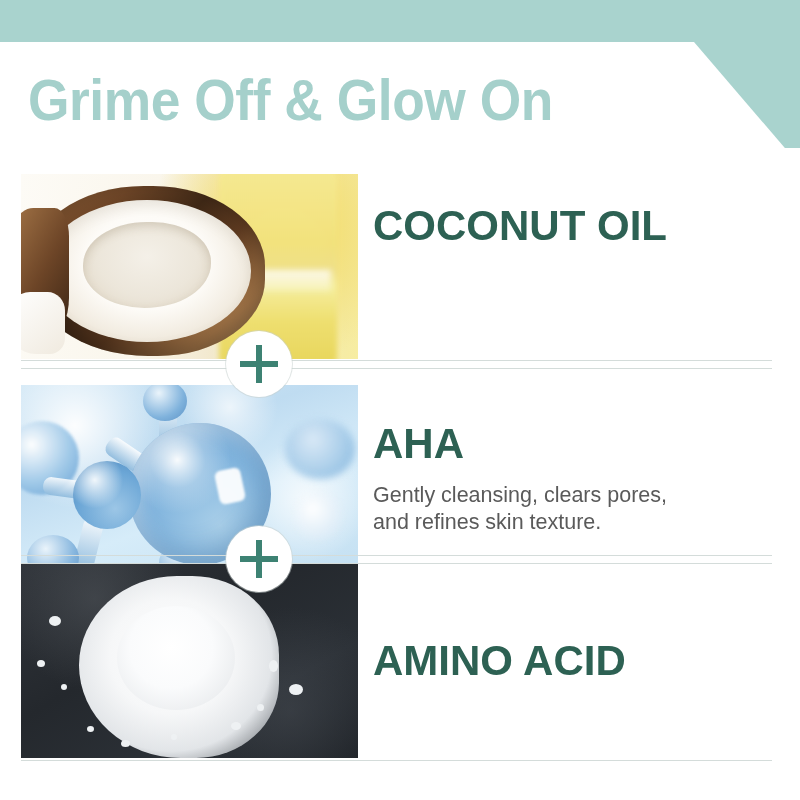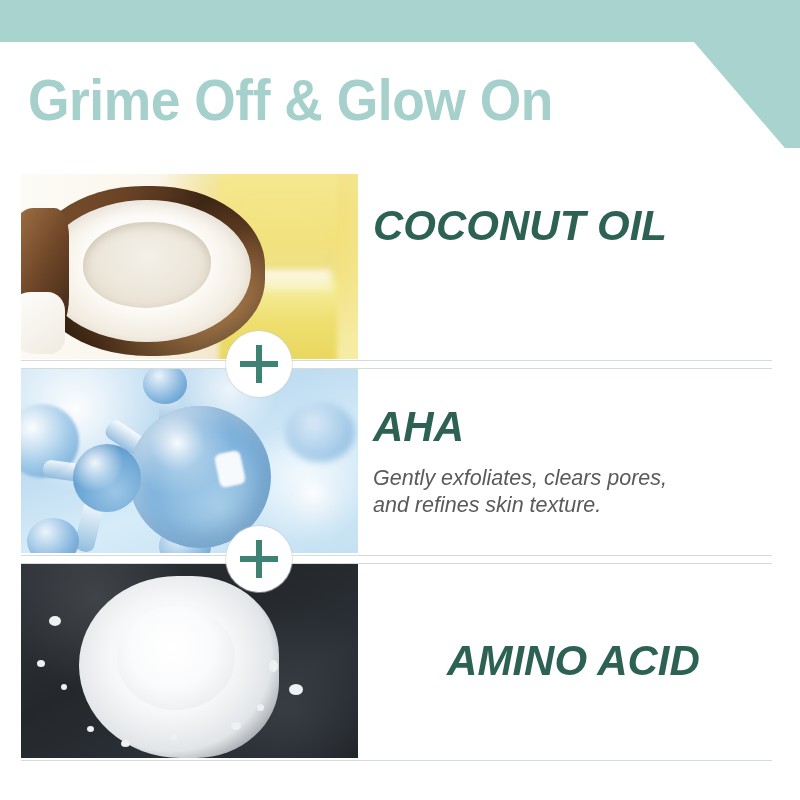--- a/index.html
+++ b/index.html
@@ -40,24 +40,23 @@
     white-space:nowrap;
     transform:scaleX(0.92);
     transform-origin:left center;
   }
 
   
   .row{
     position:absolute;left:0;width:800px;
     display:flex;
     align-items:stretch;
-    font-style:italic;
   }
   .row-1{top:174px;height:185px;}
-  .row-2{top:368px;height:185px;}
+  .row-2{top:385px;height:185px;}
   .row-3{top:564px;height:194px;}
 
   .photo{
     position:relative;
     width:337px;margin-left:21px;
     overflow:hidden;
     flex:0 0 337px;
   }
 
   .text-col{
@@ -79,21 +78,21 @@
   .ing-desc{
     color:#5a5a5a;
     font-size:21.5px;
     line-height:27px;
     margin:0;
     white-space:pre-line;
   }
   .row-1 .text-col{padding-top:6px;justify-content:flex-start;}
   .row-1 .ing-title{margin-top:22px;}
   .row-2 .ing-title{margin-bottom:14px;}
-  .row-3 .ing-title{margin-bottom:0;text-align:center;}
+  .row-3 .ing-title{margin-bottom:0;}
 
   
   .divider{
     position:absolute;
     height:1px;background:#d4dcda;
   }
   .div-a{left:21px;top:360px;width:751px;}
   .div-b{left:21px;top:368px;width:751px;}
   .div-c{left:21px;top:555px;width:751px;}
   .div-d{left:21px;top:563px;width:751px;}
@@ -300,21 +299,21 @@
       <div class="aha-small1"></div>
       <div class="aha-small2"></div>
       <div class="aha-small3"></div>
       <div class="aha-sphere"></div>
       <div class="aha-high"></div>
       <div class="aha-sphere2"></div>
     </div>
   </div>
   <div class="text-col">
     <div class="ing-title">AHA</div>
-    <div class="ing-desc">Gently exfoliates, clears pores,
+    <div class="ing-desc">Gently cleansing, clears pores,
 and refines skin texture.</div>
   </div>
 </div>
 
 <div class="row row-3">
   <div class="photo">
     <div class="art">
       <div class="amino-bg"></div>
       <div class="amino-pile"></div>
       <div class="amino-pile2"></div>

